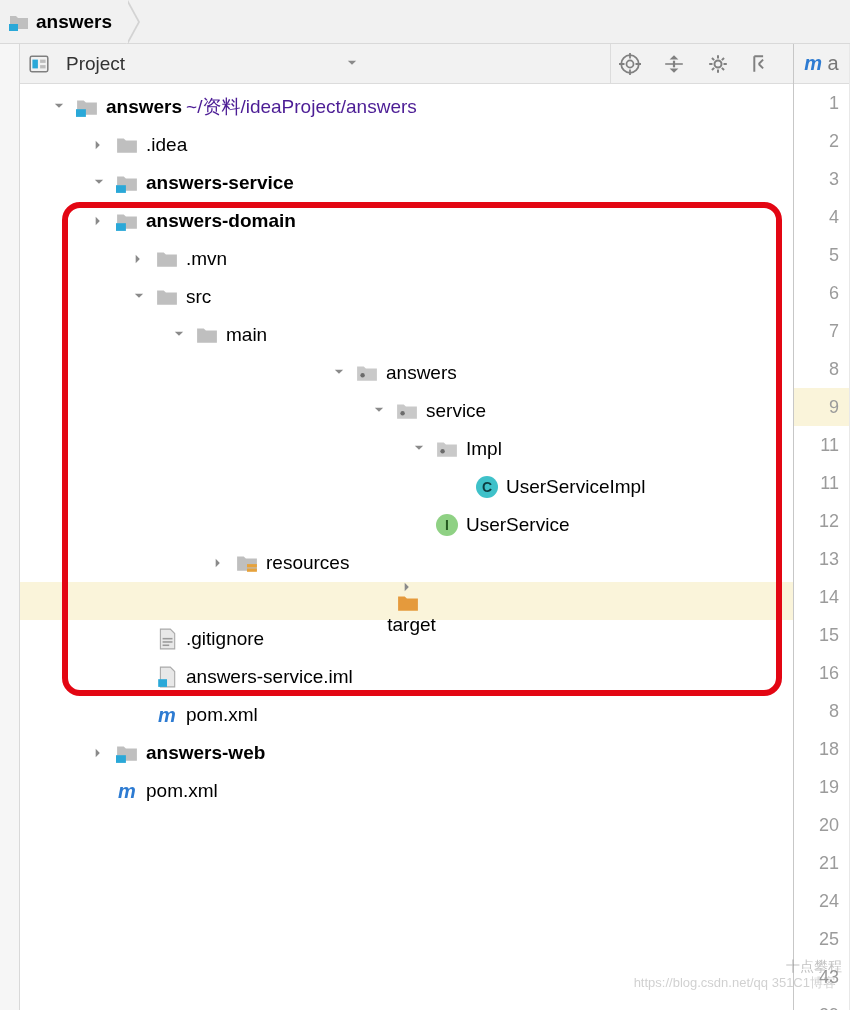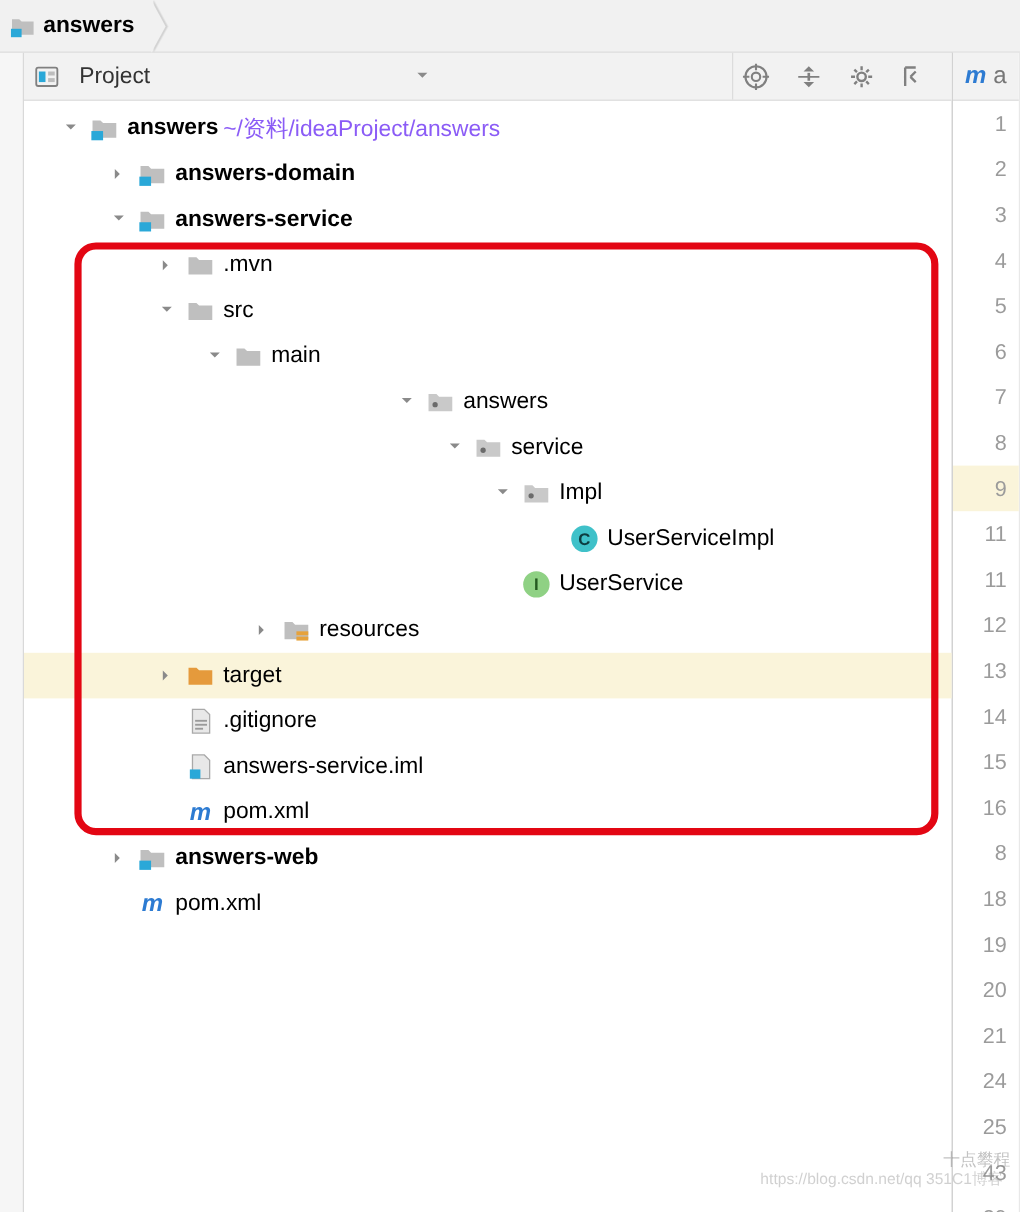--- a/index.html
+++ b/index.html
@@ -85,33 +85,33 @@
     position: relative;
     padding: 4px 0 0 0;
   }
   .row {
     display: flex;
     align-items: center;
     height: 38px;
     padding-left: 10px;
     white-space: nowrap;
   }
-  .row.target-row { background: #faf4da; }
+  .row.target-row { background: #faf4da; flex-direction: column; }
   .indent { display: inline-block; }
   .chev {
     width: 18px; height: 18px;
     display: inline-flex; align-items: center; justify-content: center;
     margin-right: 8px;
     color: #8a8a8a;
   }
   .chev svg { width: 10px; height: 10px; }
   .spacer-chev { width: 26px; display: inline-block; }
   .icon { width: 22px; height: 22px; display:inline-flex; align-items:center; justify-content:center; margin-right:8px; }
   .bold { font-weight: 700; }
-  .path-hint { color: #8b5cf6; font-weight: 400; margin-left: 4px; }
+  .path-hint { color: #4c1d95; font-weight: 400; margin-left: 4px; }
 
   
   .red-box {
     position: absolute;
     border: 6px solid #e30613;
     border-radius: 18px;
     pointer-events: none;
   }
 
   
@@ -311,49 +311,63 @@
           </span>
         <span class="icon">
             <svg viewBox="0 0 20 20">
               <use href="#i-folder-mod"></use>
             </svg>
           </span>
         <span class="bold">answers</span>
         <span class="path-hint">~/资料/ideaProject/answers</span>
       </div>
 
-
       <div class="row">
           <span class="indent" style="width:60px"></span>
           <span class="chev">
             <svg viewBox="0 0 12 12">
               <use href="#chev-right"></use>
             </svg>
           </span>
           <span class="icon">
             <svg viewBox="0 0 20 20">
+              <use href="#i-folder"></use>
+            </svg>
+          </span>
+          <span>.idea</span>
+        </div>
+
+      <div class="row">
+          <span class="indent" style="width:60px"></span>
+          <span class="chev">
+            <svg viewBox="0 0 12 12">
+              <use href="#chev-down"></use>
+            </svg>
+          </span>
+          <span class="icon">
+            <svg viewBox="0 0 20 20">
               <use href="#i-folder-mod"></use>
             </svg>
           </span>
+          <span class="bold">answers-service</span>
+        </div>
+
+      <div class="row">
+          <span class="indent" style="width:60px"></span>
+          <span class="chev">
+            <svg viewBox="0 0 12 12">
+              <use href="#chev-right"></use>
+            </svg>
+          </span>
+          <span class="icon">
+            <svg viewBox="0 0 20 20">
+              <use href="#i-folder-mod"></use>
+            </svg>
+          </span>
           <span class="bold">answers-domain</span>
-        </div>
-
-      <div class="row">
-          <span class="indent" style="width:60px"></span>
-          <span class="chev">
-            <svg viewBox="0 0 12 12">
-              <use href="#chev-down"></use>
-            </svg>
-          </span>
-          <span class="icon">
-            <svg viewBox="0 0 20 20">
-              <use href="#i-folder-mod"></use>
-            </svg>
-          </span>
-          <span class="bold">answers-service</span>
         </div>
 
       <div class="row">
           <span class="indent" style="width:100px"></span>
           <span class="chev">
             <svg viewBox="0 0 12 12">
               <use href="#chev-right"></use>
             </svg>
           </span>
           <span class="icon">

